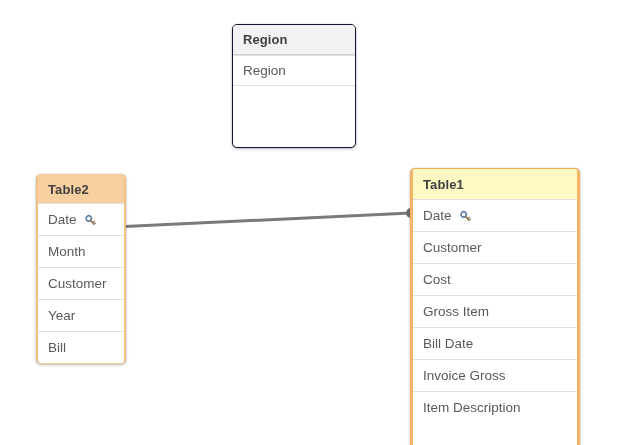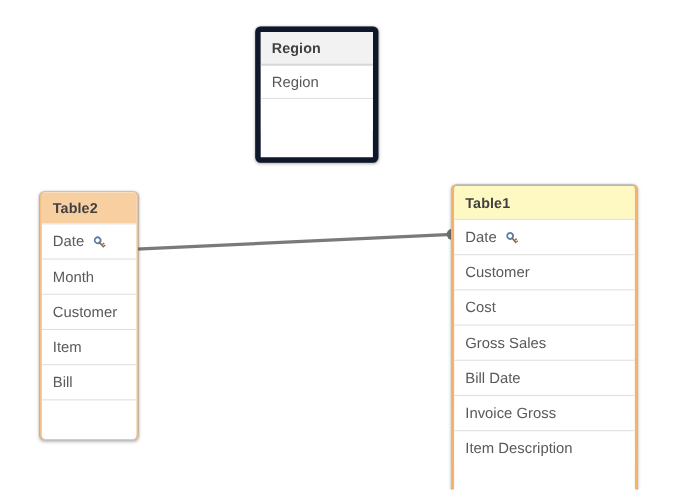--- a/index.html
+++ b/index.html
@@ -63,38 +63,38 @@
     margin-left: 7px;
     flex: 0 0 auto;
     position: relative;
     top: 1px;
   }
 
   
   #region-table {
     left: 232px;
     top: 24px;
-    width: 112px;
+    width: 124px;
     height: 124px;
-    border: 5px solid #0f172a;
+    border: 1px solid #0f172a;
   }
   #region-table .tbl-header {
     height: 30px;
     background: #f2f2f2;
     border-bottom: 1px solid #cfcfcf;
   }
   #region-table .tbl-field { height: 30px; }
   #region-table .tbl-field:first-of-type { border-top: none; }
 
   
   #table2 {
     left: 36px;
     top: 174px;
     width: 90px;
-    height: 226px;
+    height: 190px;
     border: 1px solid #f0c893;
     border-left: 2px solid #f3c184;
     border-right: 2px solid #f3c184;
   }
   #table2 .tbl-header {
     height: 28px;
     background: #f8cfa0;
   }
   #table2 .tbl-field { height: 32px; }
   #table2 .tbl-field:first-of-type { border-top: none; }
@@ -155,21 +155,21 @@
       </span>
     </div>
 
     <div class="tbl-field">
       <span>Month</span>
     </div>
     <div class="tbl-field">
       <span>Customer</span>
     </div>
     <div class="tbl-field">
-      <span>Item</span>
+      <span>Year</span>
     </div>
     <div class="tbl-field">
       <span>Bill</span>
     </div>
     <div class="tbl-field empty-row"></div>
   </div>
 
   <div class="tbl" id="table1">
     <div class="tbl-header">Table1</div>
 
@@ -187,21 +187,21 @@
       </span>
     </div>
 
     <div class="tbl-field">
       <span>Customer</span>
     </div>
     <div class="tbl-field">
       <span>Cost</span>
     </div>
     <div class="tbl-field">
-      <span>Gross Sales</span>
+      <span>Gross Item</span>
     </div>
     <div class="tbl-field">
       <span>Bill Date</span>
     </div>
     <div class="tbl-field">
       <span>Invoice Gross</span>
     </div>
     <div class="tbl-field">
       <span>Item Description</span>
     </div>

